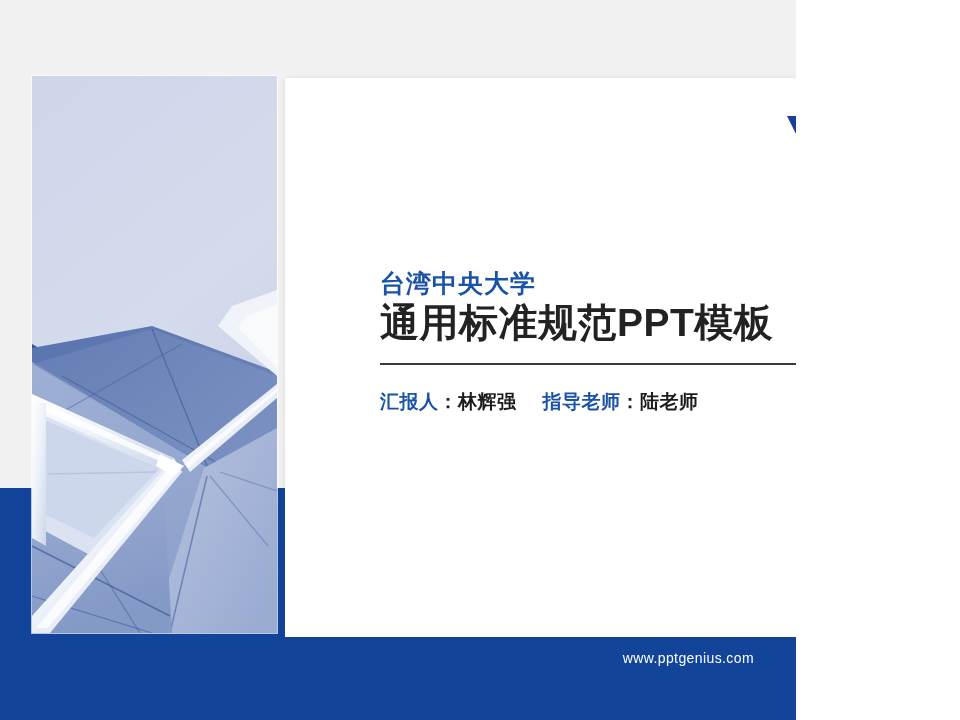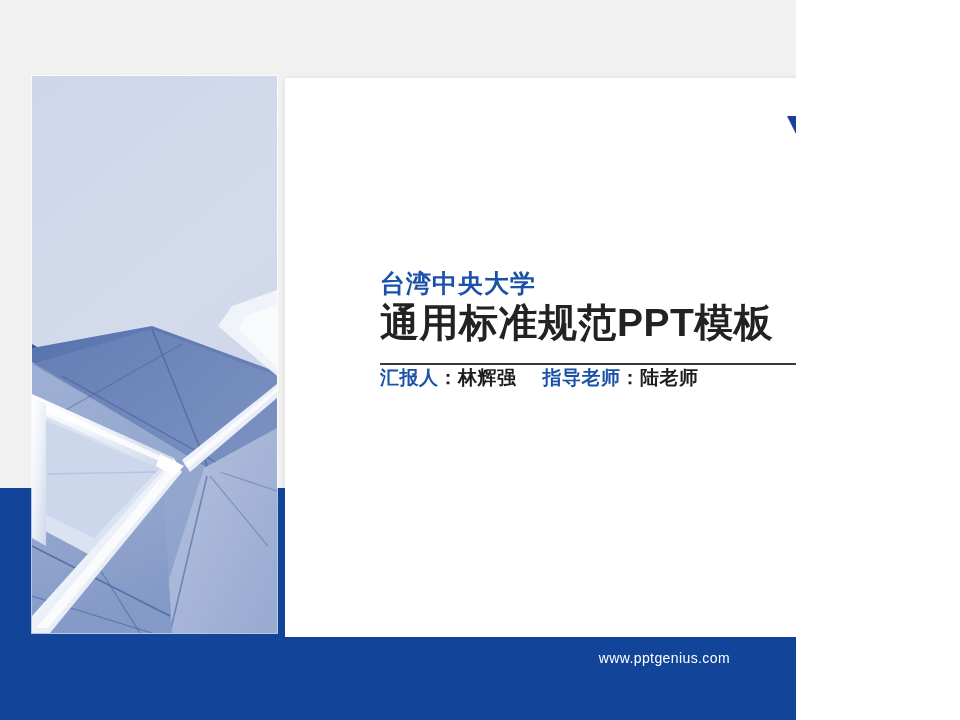--- a/index.html
+++ b/index.html
@@ -83,33 +83,34 @@
     line-height: 1.22;
     white-space: nowrap;
   }
   #divider {
     margin-top: 16px;
     width: 440px;
     height: 2px;
     background: #3a3a3a;
   }
   #byline {
+    margin-top: 24px;
     font-size: 19px;
     font-weight: bold;
     letter-spacing: .5px;
     white-space: nowrap;
     color: #1c1c1c;
   }
   #byline .lbl { color: #1a52a8; }
   #byline .gap { display: inline-block; width: 26px; }
 
   
   #footer-url {
     position: absolute;
-    right: 66px;
+    right: 42px;
     top: 650px;
     font-size: 14px;
     color: #ffffff;
     letter-spacing: .4px;
   }
 </style>
 </head>
 <body>
 
 <div id="slide">

